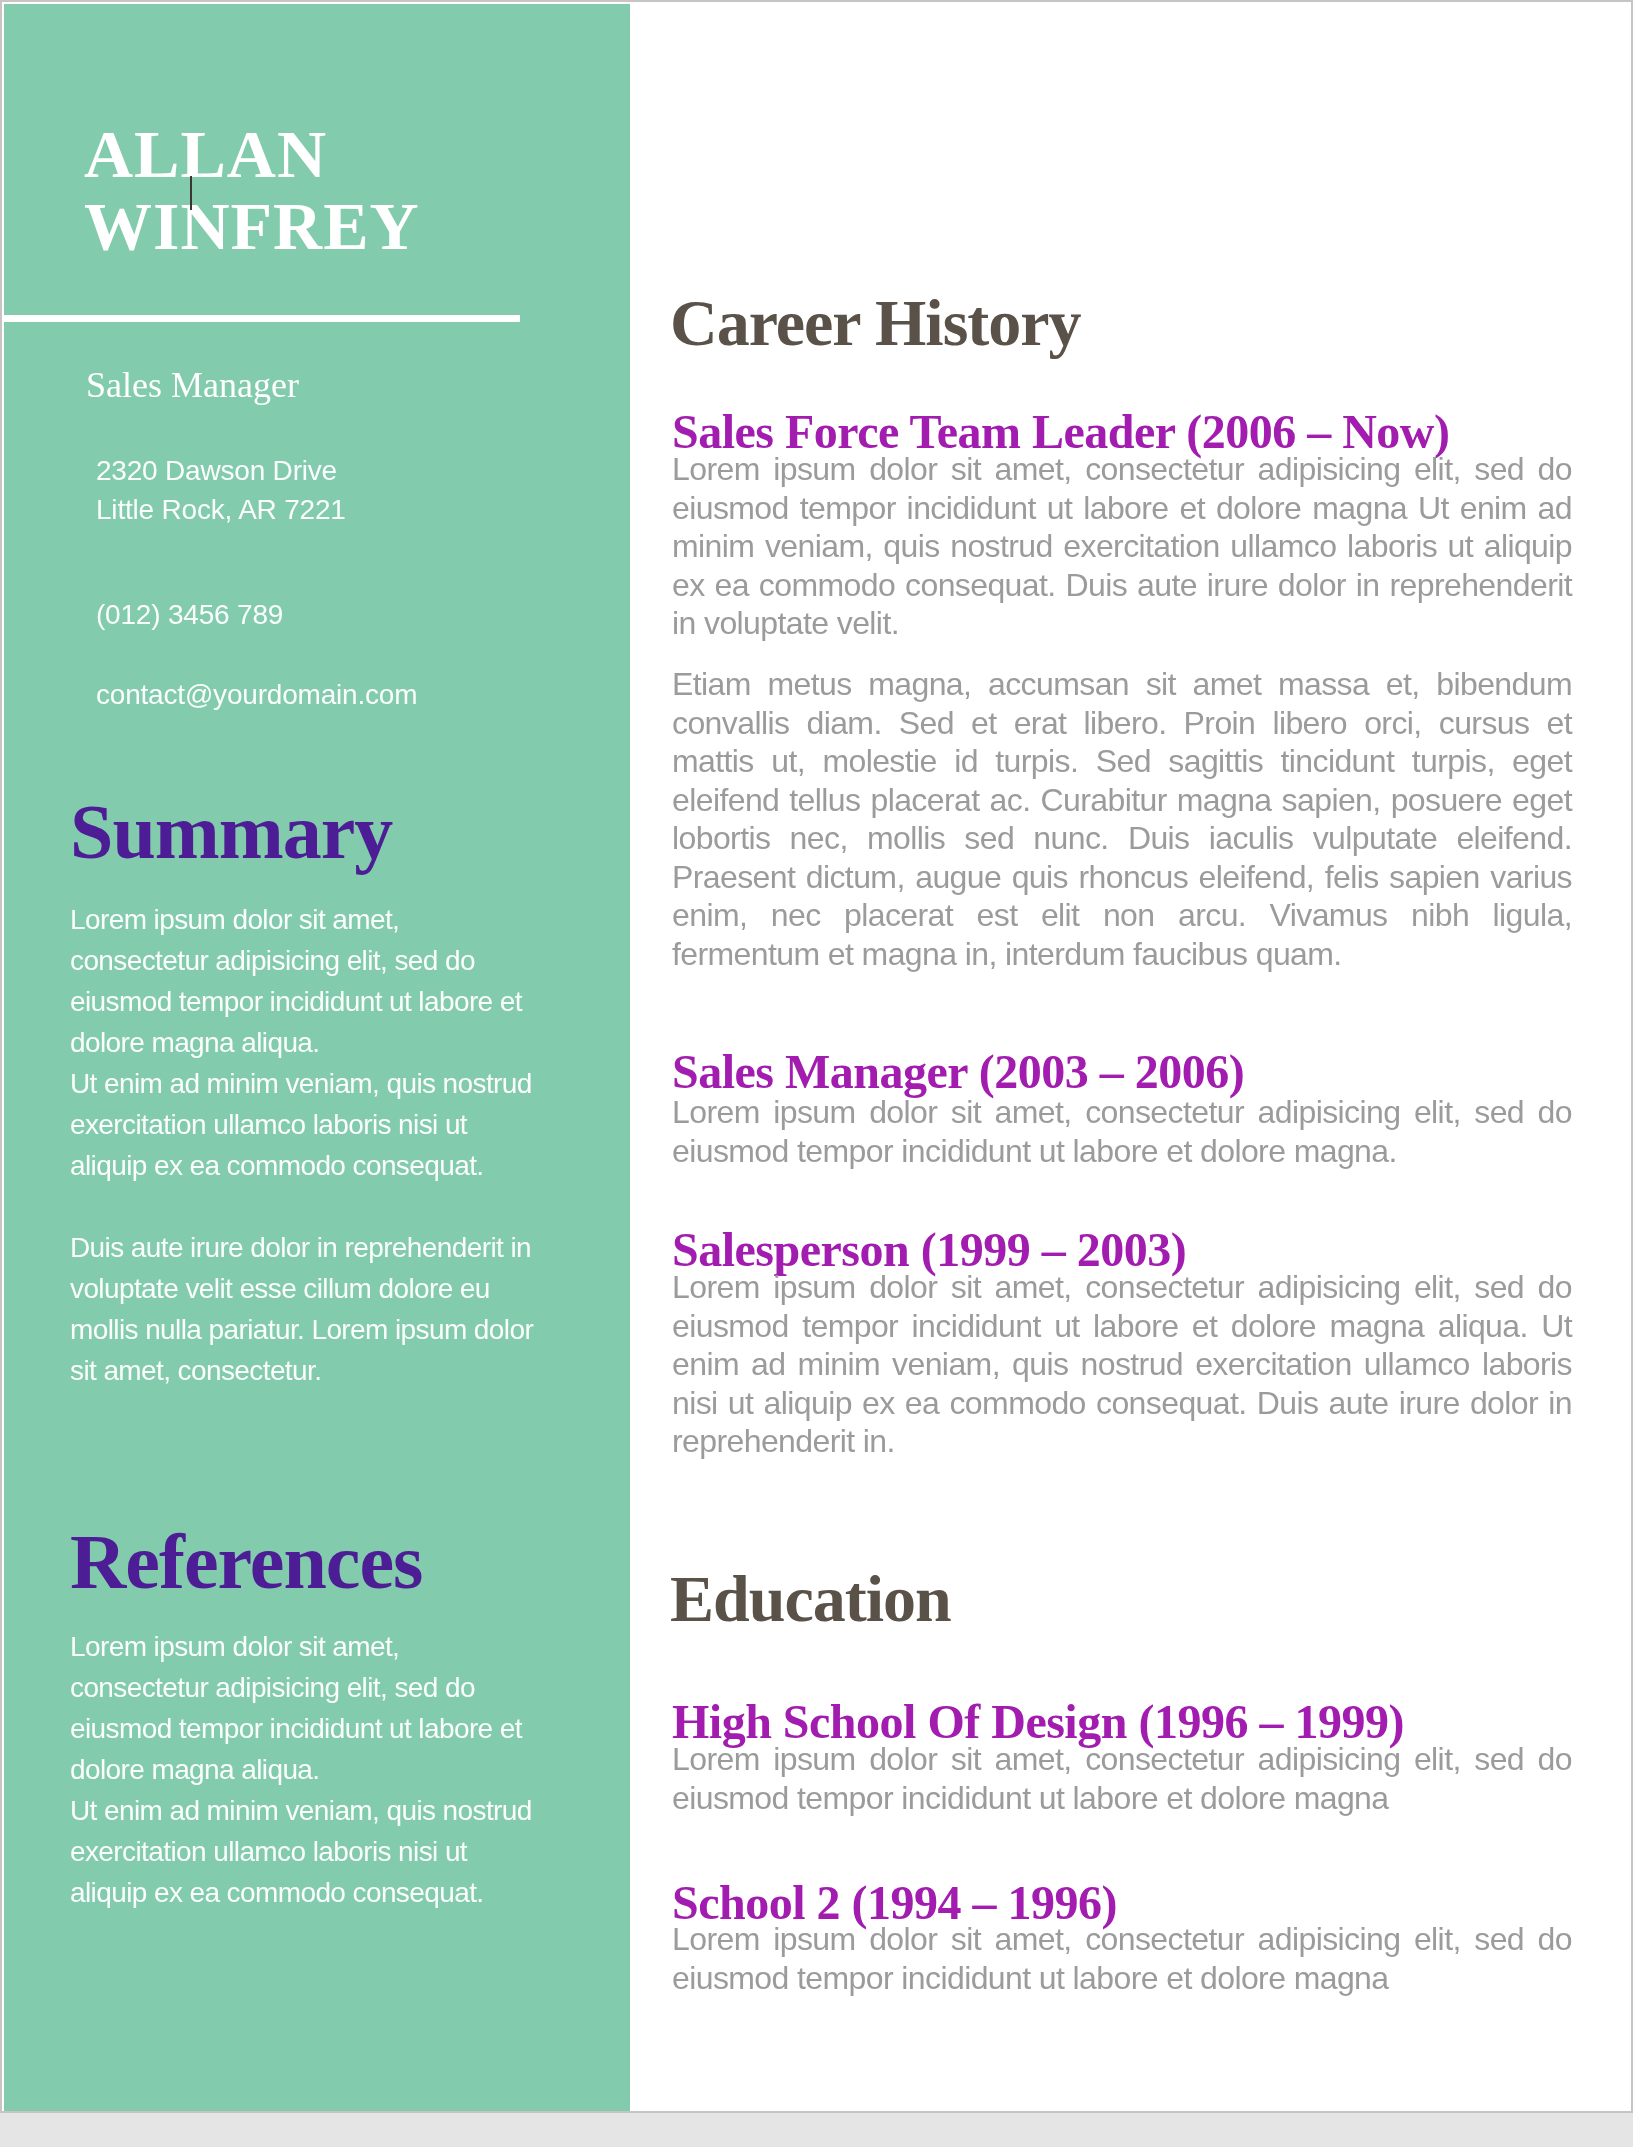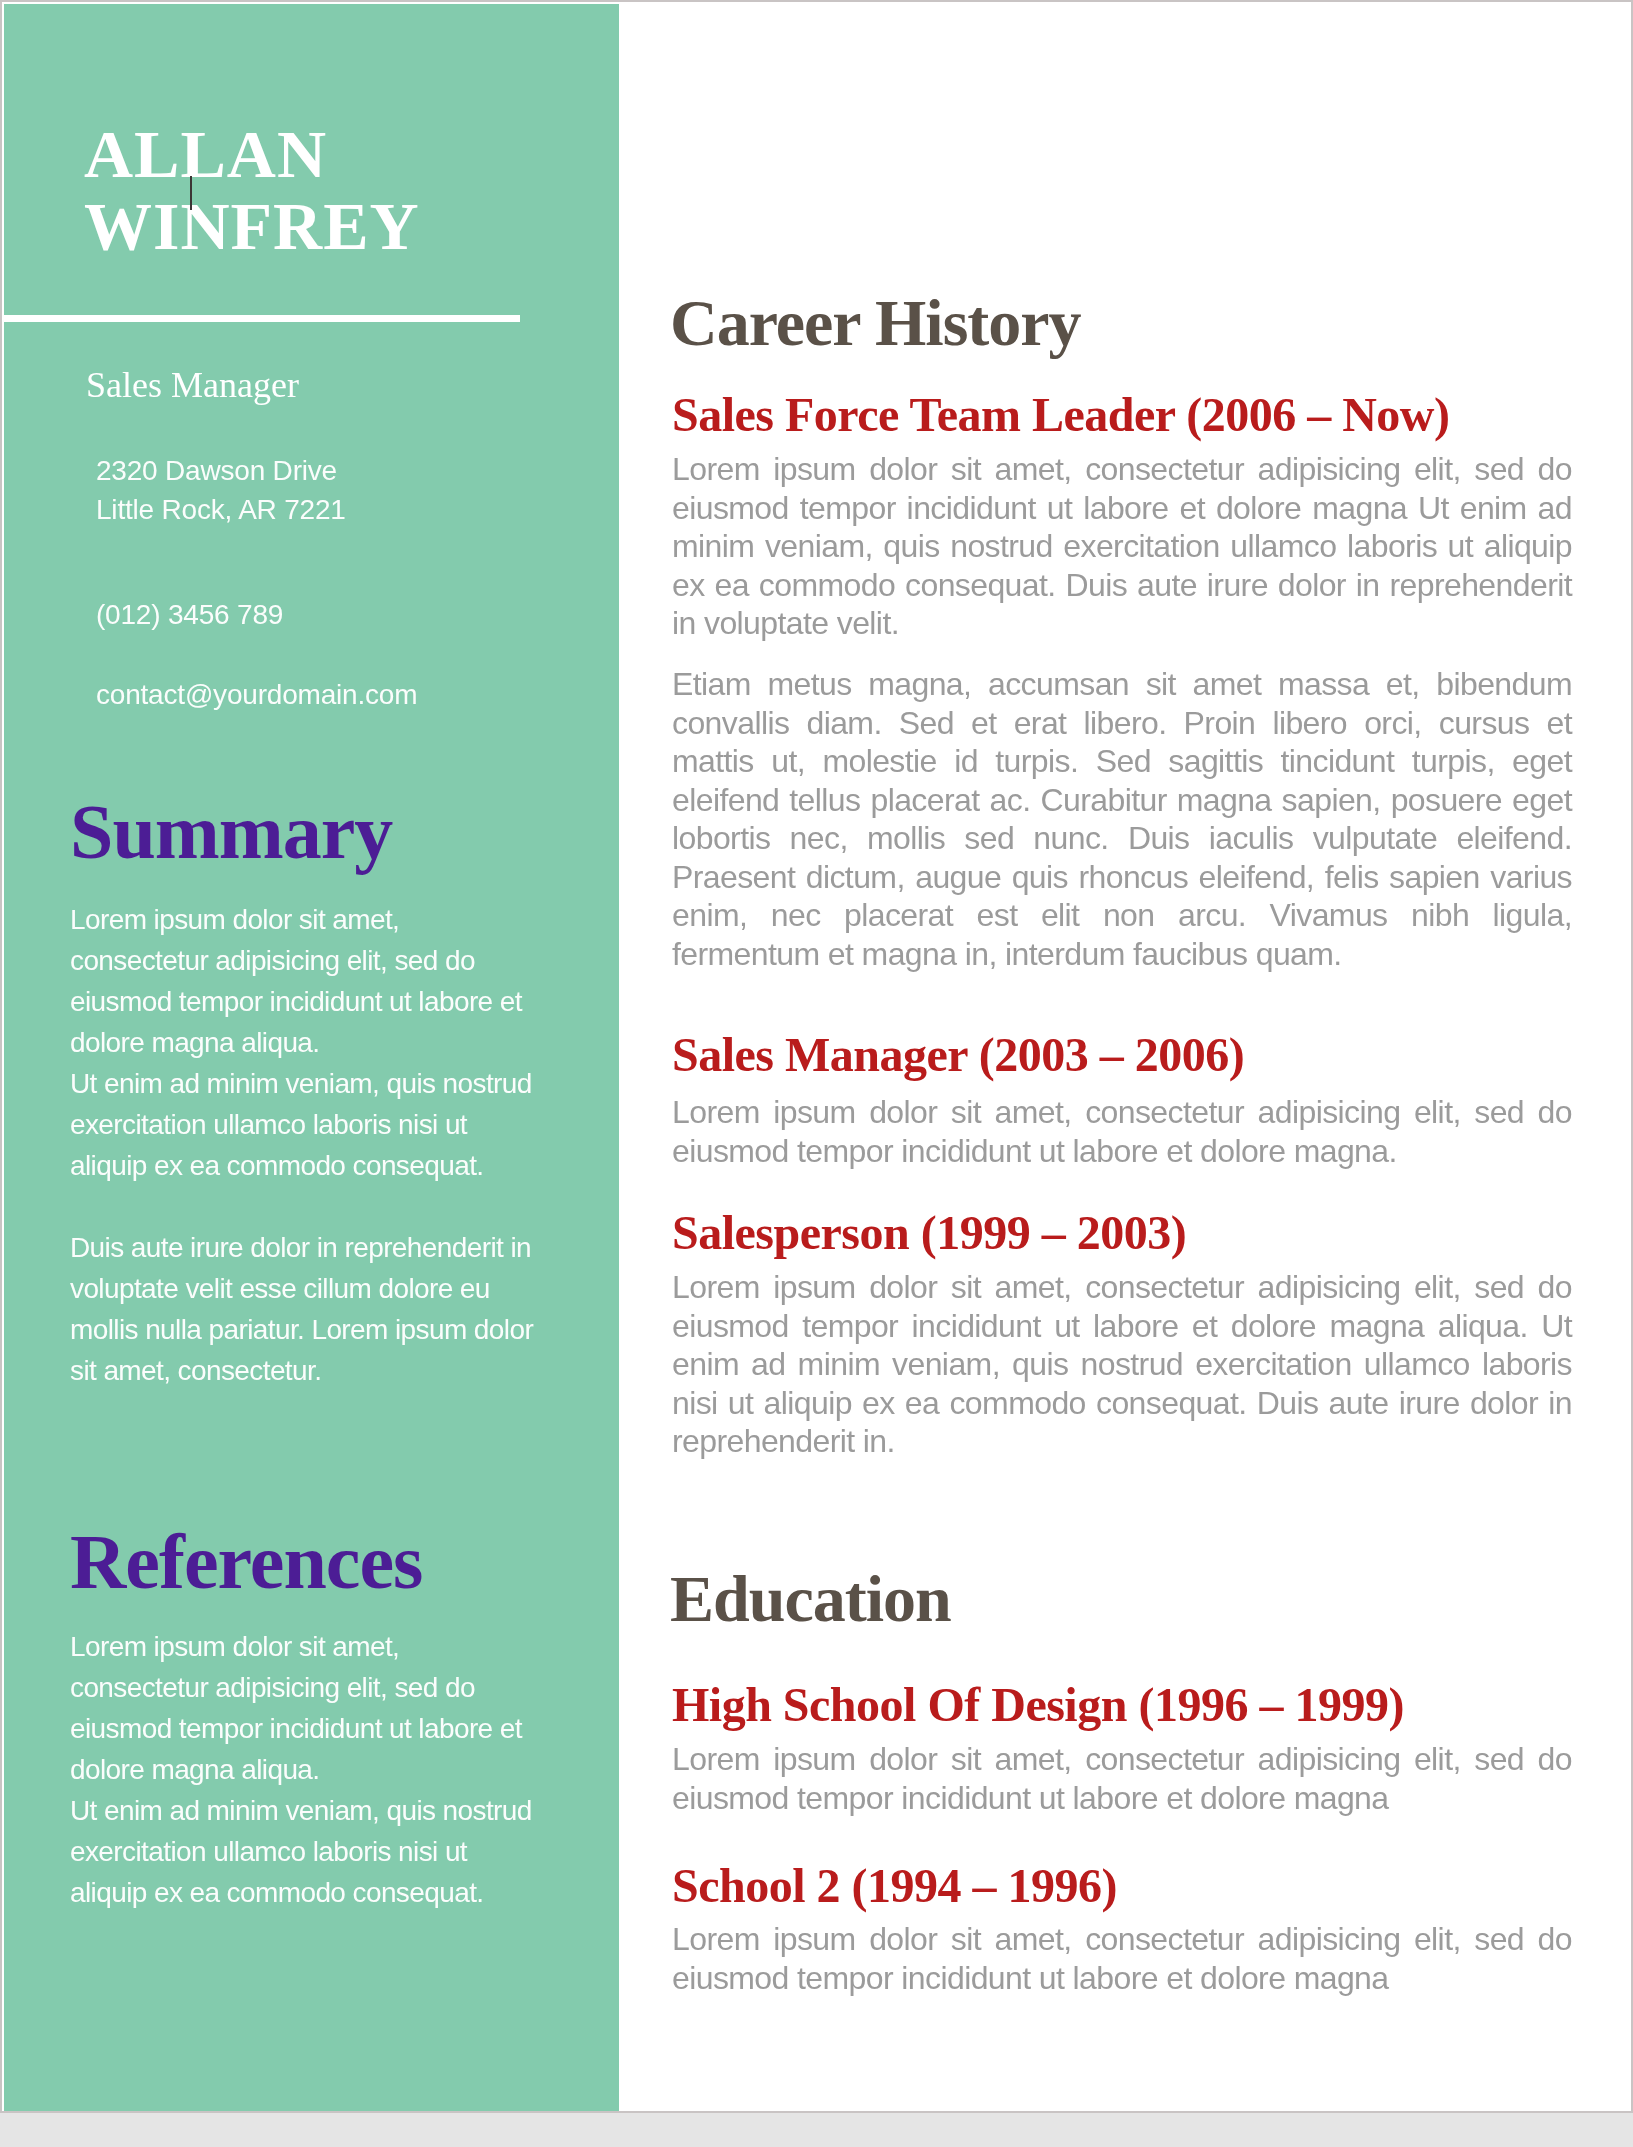--- a/index.html
+++ b/index.html
@@ -14,20 +14,21 @@
     width:1633px;height:2113px;
     background:#ffffff;
     border:2px solid #c9c4c4;
     box-sizing:border-box;
     overflow:hidden;
   }
   .sidebar{
     position:absolute;left:2px;top:2px;
     width:615px;height:2107px;
     background:#83cbad;
+    padding-left:11px;
   }
   .abs{position:absolute;}
   
   .name{
     left:80px;top:114px;
     font-family:"Liberation Serif","DejaVu Serif",serif;
     font-weight:bold;color:#ffffff;
     font-size:68px;line-height:72px;letter-spacing:1px;
   }
   .text-cursor{
@@ -56,21 +57,21 @@
   .side-para .gap{margin-top:41px;}
   
   .main-h{
     left:668px;
     font-family:"Liberation Serif","DejaVu Serif",serif;
     font-weight:bold;color:#5a5148;font-size:66px;line-height:90px;letter-spacing:-1px;
   }
   .job-title{
     left:670px;
     font-family:"Liberation Serif","DejaVu Serif",serif;
-    font-weight:bold;color:#b91c1c;font-size:48px;line-height:56px;letter-spacing:-0.5px;
+    font-weight:bold;color:#a21caf;font-size:48px;line-height:56px;letter-spacing:-0.5px;margin-top:17px;
   }
   .para{
     left:670px;width:900px;
     color:#9b9b9b;font-size:32px;line-height:38.5px;letter-spacing:-0.6px;
     text-align:justify;
   }
 </style>
 </head>
 <body>
 

